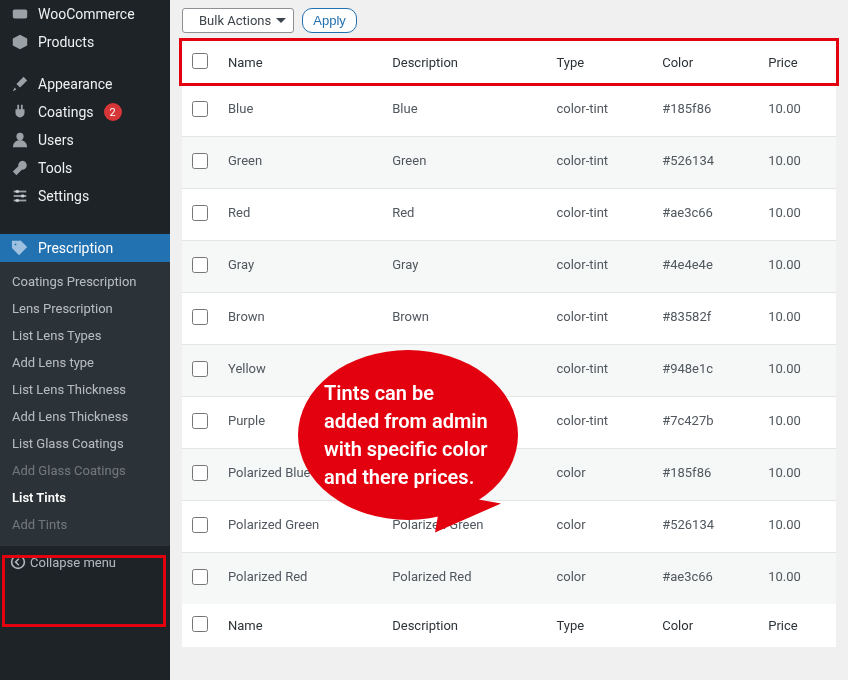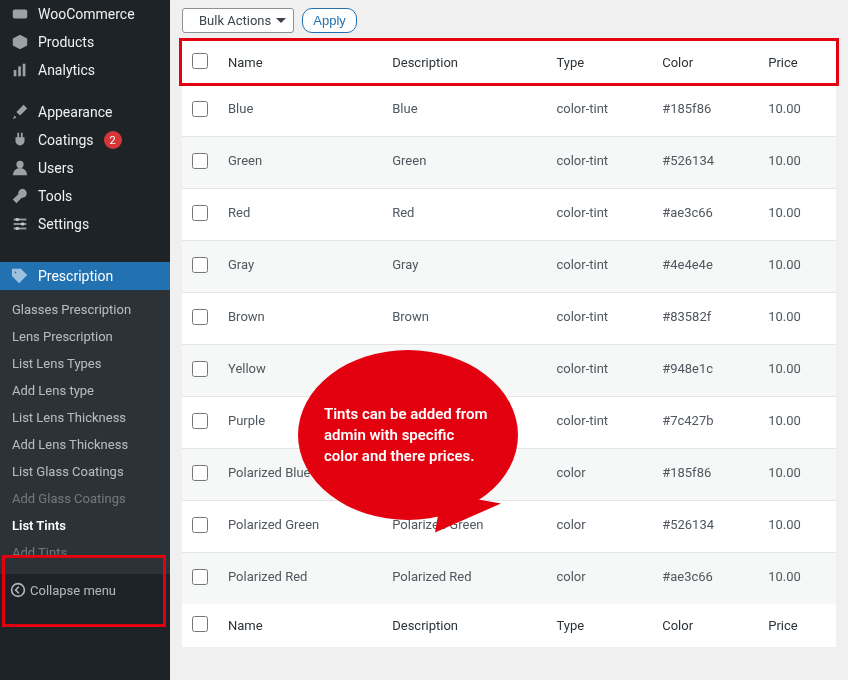--- a/index.html
+++ b/index.html
@@ -32,21 +32,21 @@
   .table-wrap { position: relative; margin: 0 12px 0 12px; }
   table { width: 100%; border-collapse: collapse; background: #fff; }
   thead th, tfoot th { text-align: left; font-weight: 400; color: #2c3338; padding: 12px 10px; background: #fff; }
   tbody td { padding: 16px 10px; color: #50575e; border-top: 1px solid #e5e5e5; vertical-align: top; }
   tbody tr:nth-child(even) td { background: #f6f7f7; }
   .cb-col { width: 34px; text-align: center; }
   input[type=checkbox] { width: 16px; height: 16px; border: 1px solid #8c8f94; border-radius: 3px; cursor: pointer; }
   .head-highlight { position: absolute; border: 3px solid #e3000f; pointer-events: none; }
   
   .callout { position: absolute; width: 240px; height: 190px; left: 128px; top: 350px; }
-  .bubble { width: 220px; height: 170px; background: #e3000f; border-radius: 50%; color: #fff; font-size: 15px; font-weight: 600; line-height: 1.4; display: flex; align-items: center; justify-content: center; padding: 20px 26px; }
+  .bubble { width: 220px; height: 170px; background: #e3000f; border-radius: 50%; color: #fff; font-size: 20px; font-weight: 600; line-height: 1.4; display: flex; align-items: center; justify-content: center; padding: 20px 26px; }
   .tail { position: absolute; left: 140px; top: 148px; width: 0; height: 0; border-top: 40px solid #e3000f; border-right: 60px solid transparent; transform: rotate(10deg); }
 </style>
 </head>
 <body>
 
 <div class="wrap">
   <aside class="sidebar">
     <div id="menu-top">
         <div class="menu-item">
           <span class="menu-icon">
@@ -56,30 +56,20 @@
           </span>
           <span>WooCommerce</span>
         </div>
         <div class="menu-item">
           <span class="menu-icon">
             <svg viewBox="0 0 20 20">
               <path d="M10 2l8 4v8l-8 4-8-4V6z" fill="currentColor"></path>
             </svg>
           </span>
           <span>Products</span>
-        </div>
-        <div class="menu-item">
-          <span class="menu-icon">
-            <svg viewBox="0 0 20 20">
-              <rect x="3" y="10" width="3" height="7" fill="currentColor"></rect>
-              <rect x="8" y="6" width="3" height="11" fill="currentColor"></rect>
-              <rect x="13" y="3" width="3" height="14" fill="currentColor"></rect>
-            </svg>
-          </span>
-          <span>Analytics</span>
         </div>
         <div style="height: 14px;"></div>
         <div class="menu-item">
           <span class="menu-icon">
             <svg viewBox="0 0 20 20">
               <path d="M14 2l4 4-8 8-4-4zM2 18l4-2-2-2z" fill="currentColor"></path>
             </svg>
           </span>
           <span>Appearance</span>
         </div>
@@ -126,21 +116,21 @@
         <div class="menu-item current">
           <span class="menu-icon">
             <svg viewBox="0 0 20 20">
               <path d="M10 1l8 8-9 9-8-8V2h9zM5 5a1 1 0 100 2 1 1 0 000-2z" fill="currentColor"></path>
             </svg>
           </span>
           <span>Prescription</span>
         </div>
       </div>
     <div class="submenu" id="submenu">
-        <div class="submenu-item">Glasses Prescription</div>
+        <div class="submenu-item">Coatings Prescription</div>
         <div class="submenu-item">Lens Prescription</div>
         <div class="submenu-item">List Lens Types</div>
         <div class="submenu-item">Add Lens type</div>
         <div class="submenu-item">List Lens Thickness</div>
         <div class="submenu-item">Add Lens Thickness</div>
         <div class="submenu-item">List Glass Coatings</div>
         <div class="submenu-item dim">Add Glass Coatings</div>
         <div class="submenu-item active">List Tints</div>
         <div class="submenu-item dim">Add Tints</div>
       </div>

